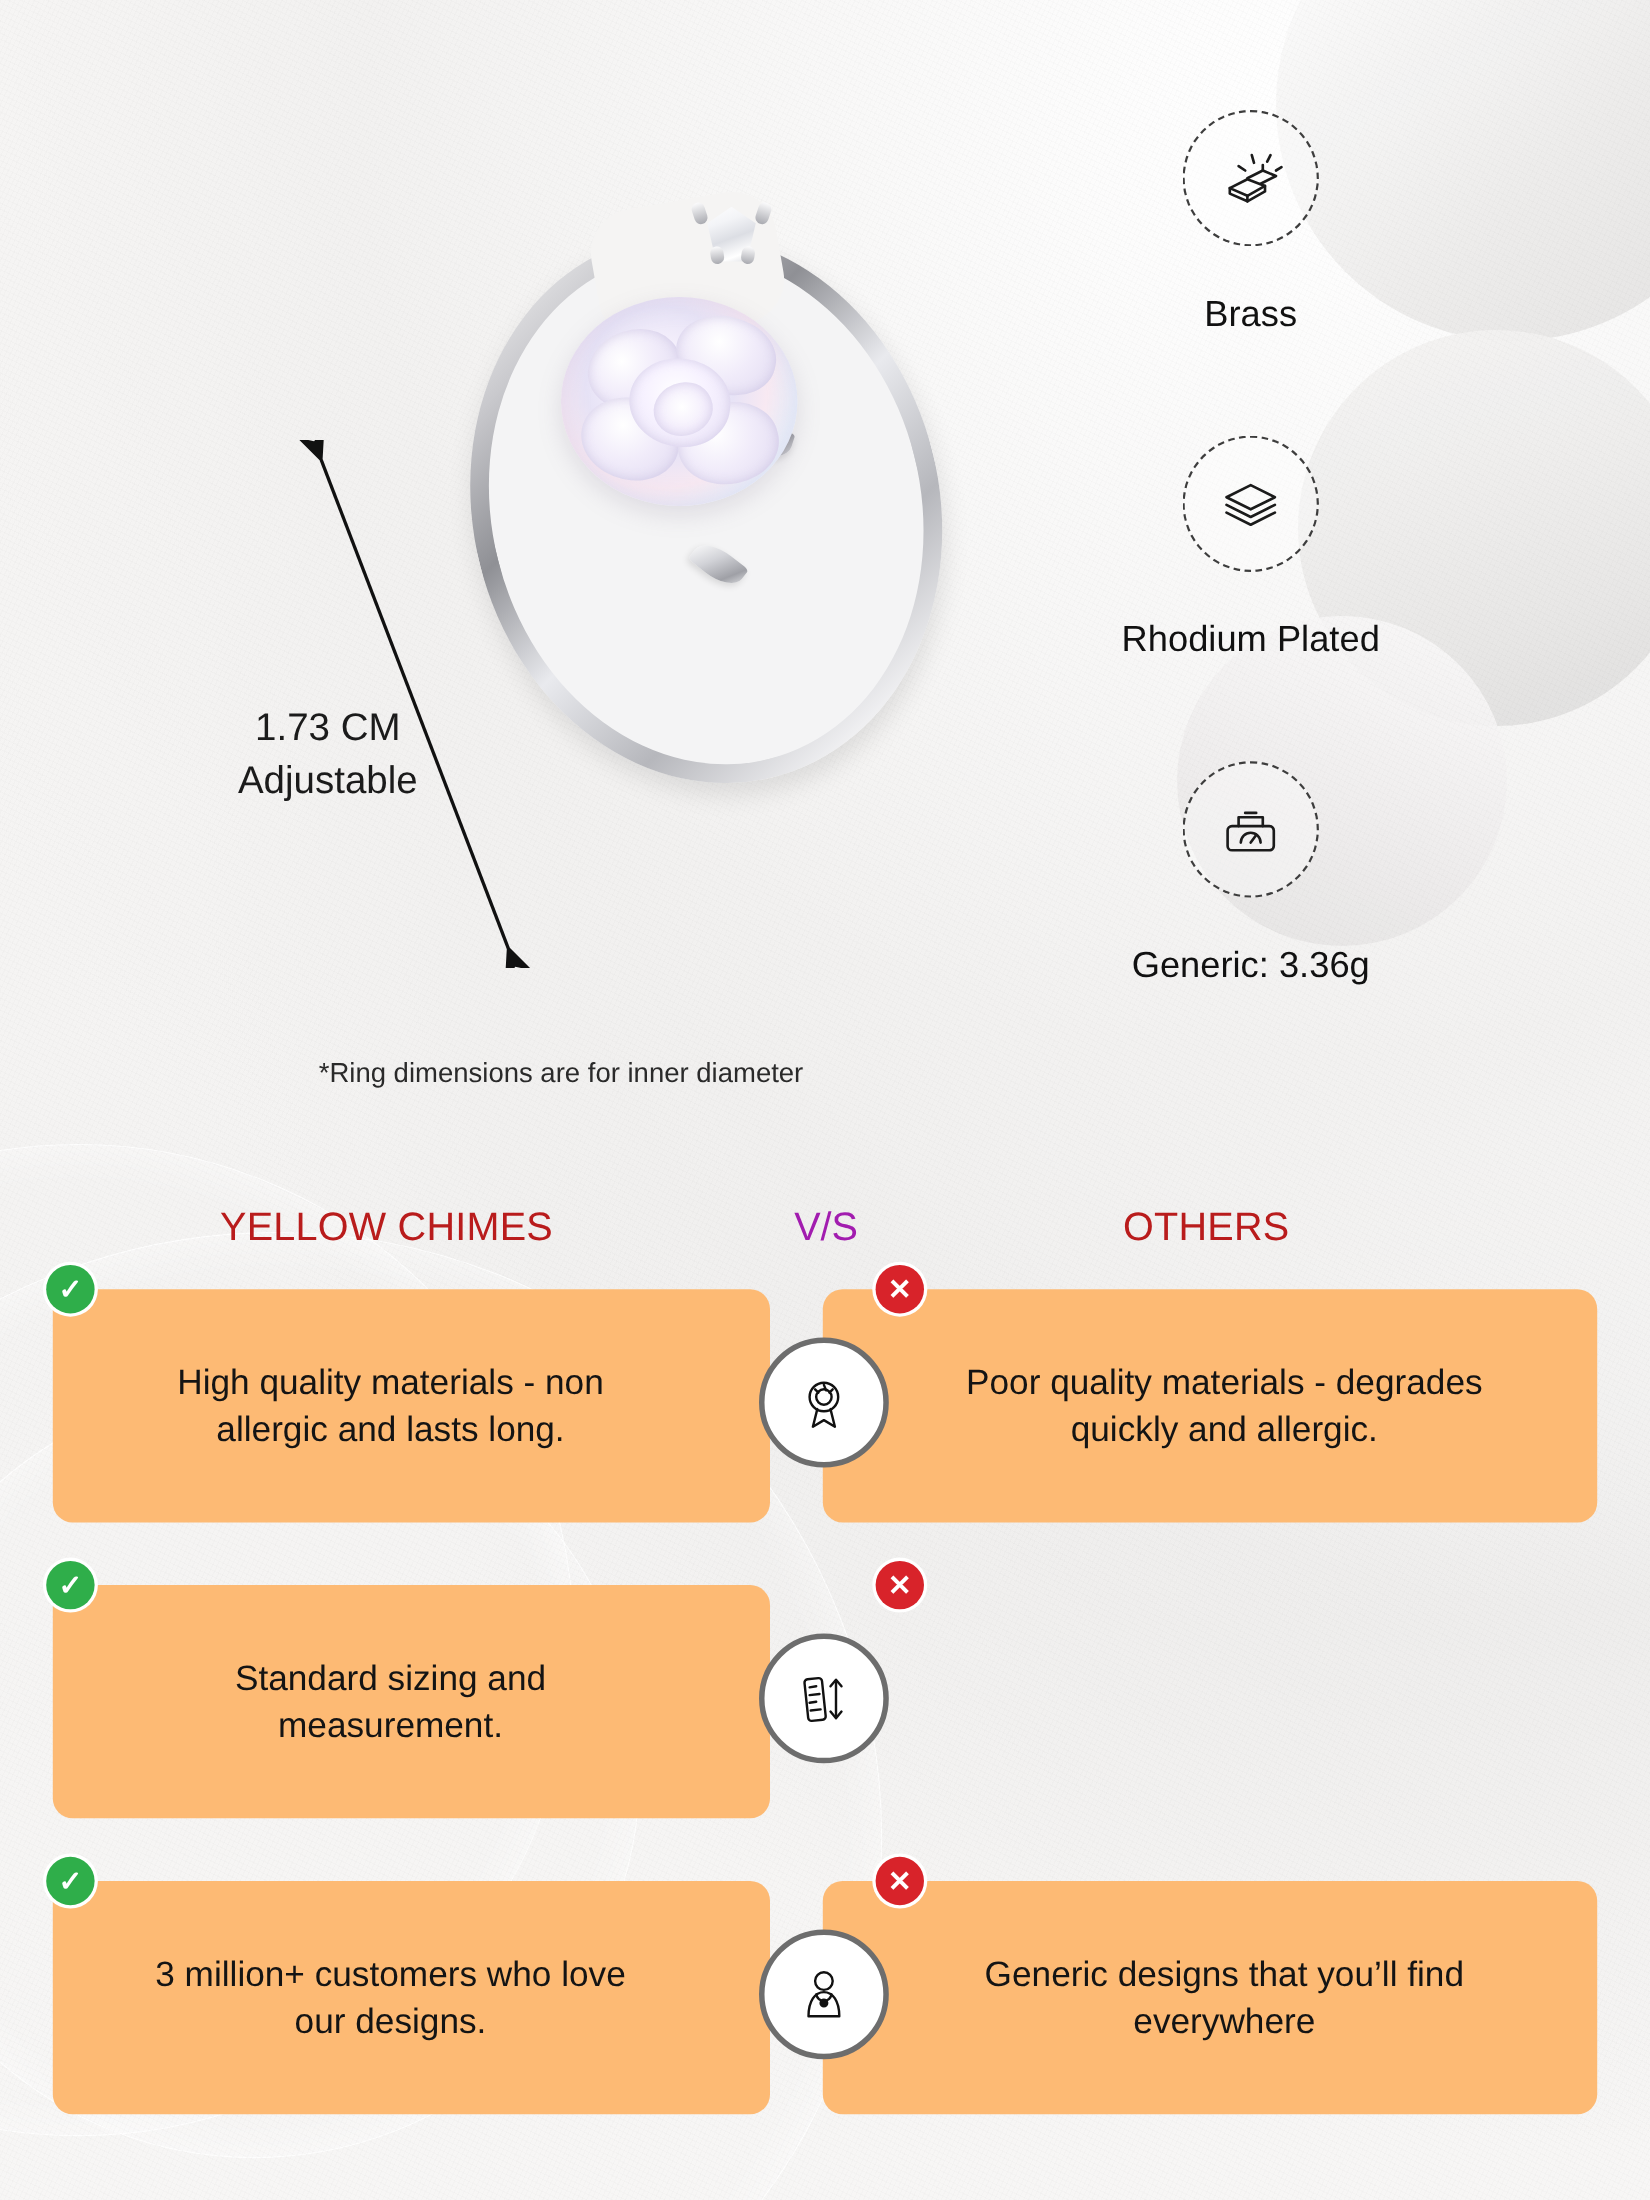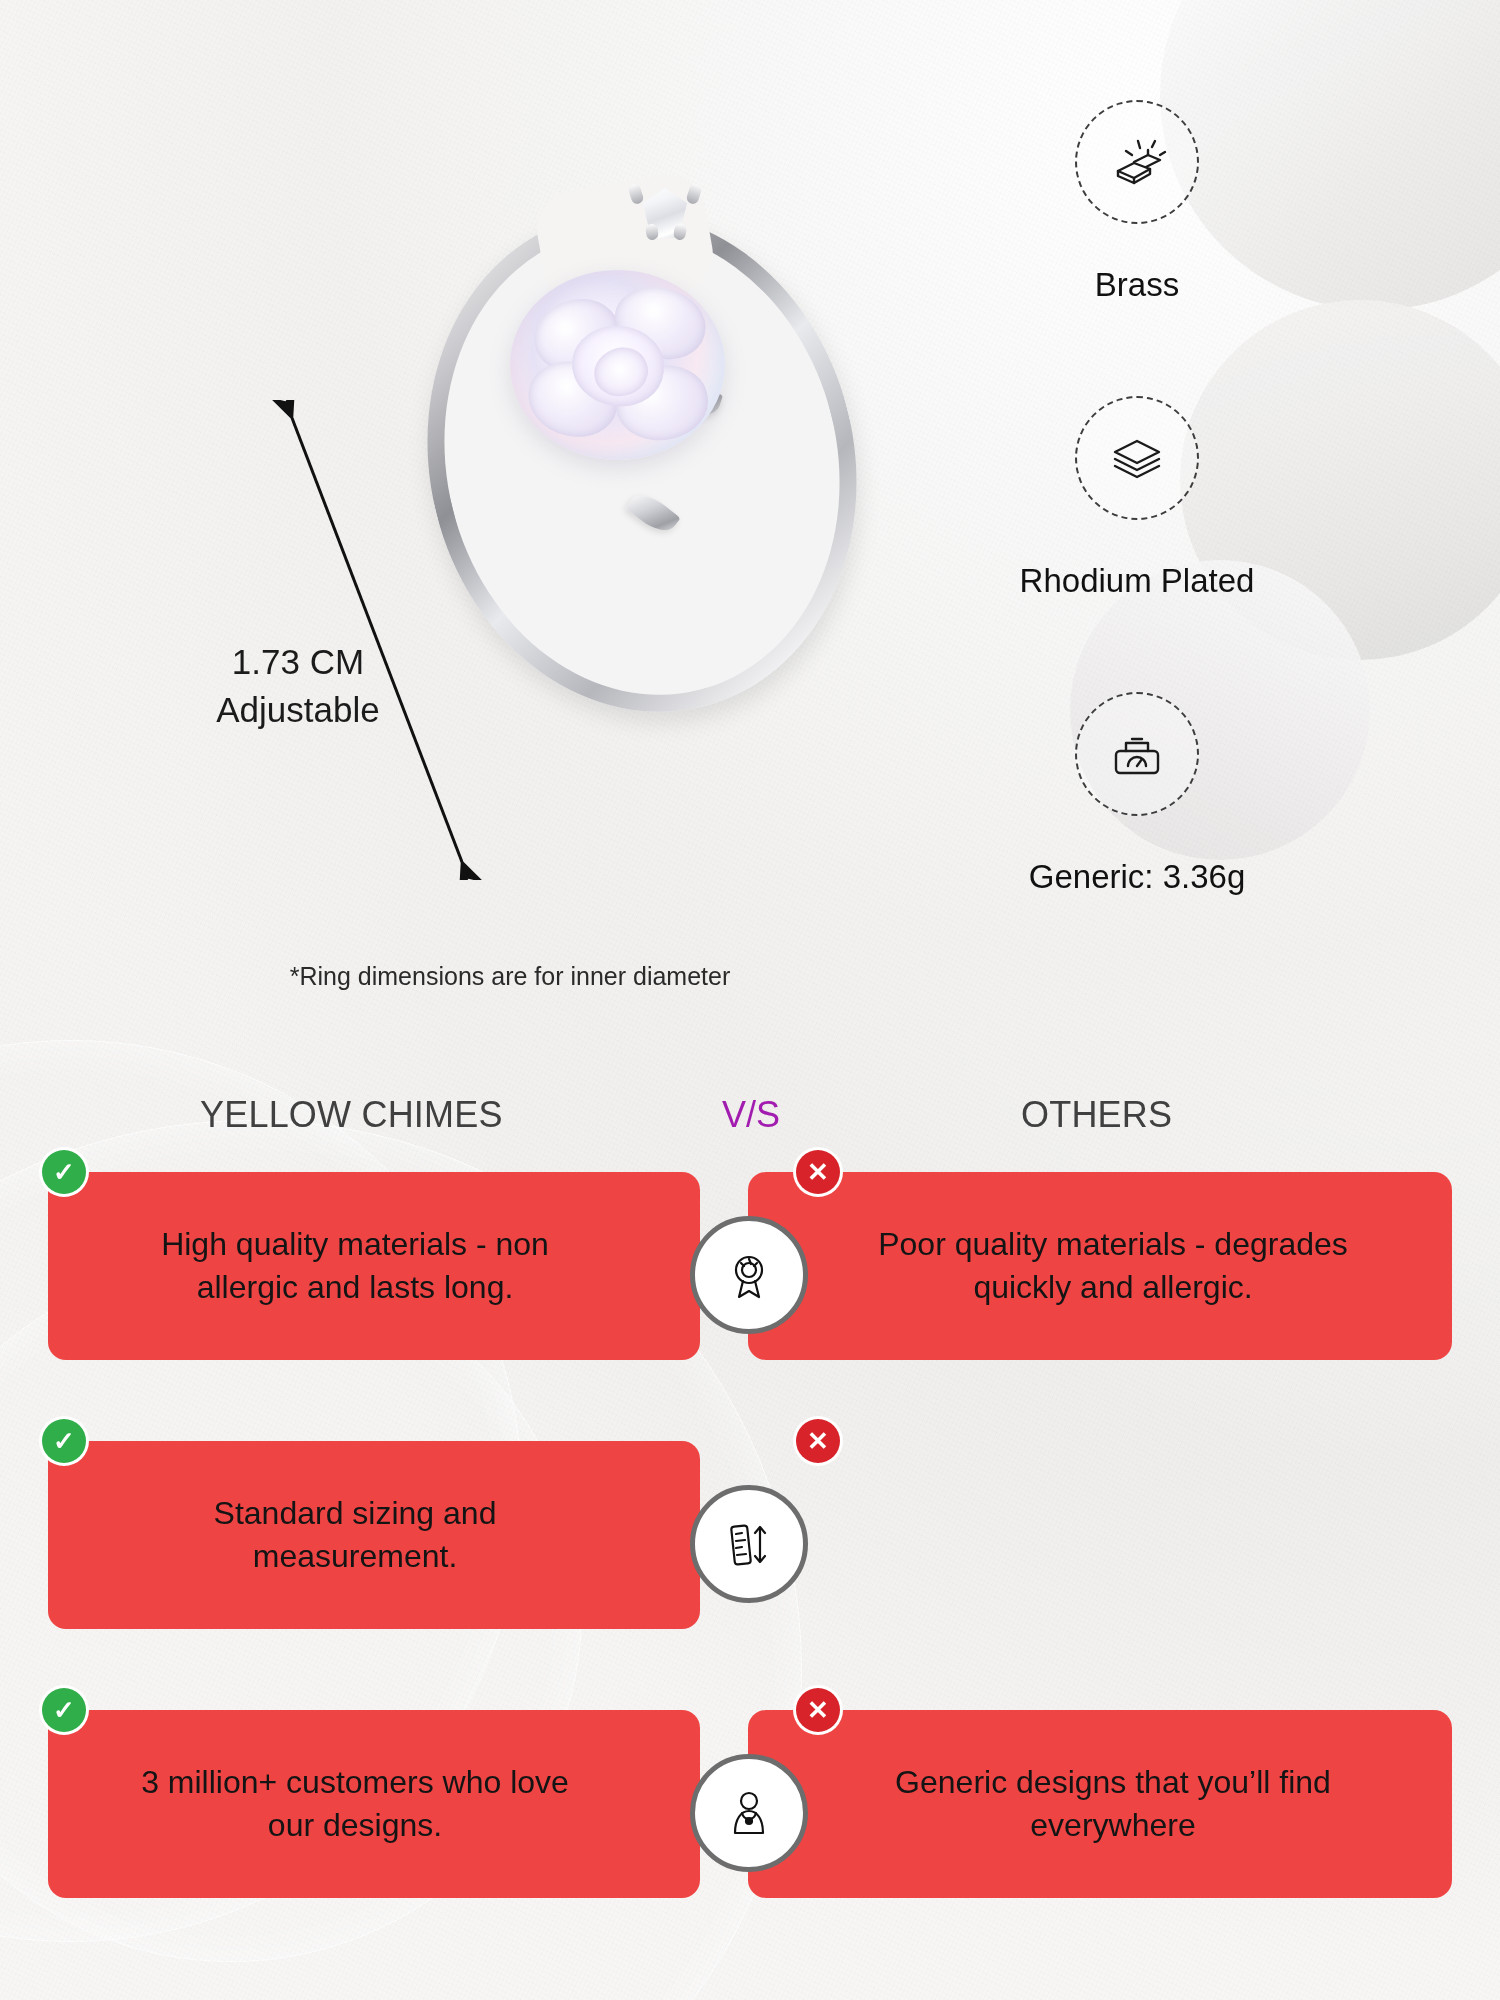--- a/index.html
+++ b/index.html
@@ -210,34 +210,34 @@
   .compare-head {
     position: relative;
     height: 70px;
     display: flex;
     align-items: center;
   }
   .head-left, .head-right {
     position: absolute;
     font-size: 36px;
     letter-spacing: .2px;
-    color: #404040;
+    color: #b91c1c;
     text-align: center;
   }
   .head-left  { left: 200px; }
   .head-mid   { position: absolute; left: 722px; font-size: 36px; color: #a21caf; }
   .head-right { left: 1021px; }
 
   .rows { margin-top: 22px; display: flex; flex-direction: column; gap: 74px; }
   .row { position: relative; height: 195px; }
   .card {
     position: absolute;
     top: 0;
-    height: 188px;
-    background: #ef4444;
+    height: 212px;
+    background: #fdba74;
     border-radius: 18px;
     display: flex;
     align-items: center;
     justify-content: center;
     text-align: center;
     padding: 0 70px;
     box-sizing: border-box;
     font-size: 32px;
     line-height: 1.35;
     color: #141414;

